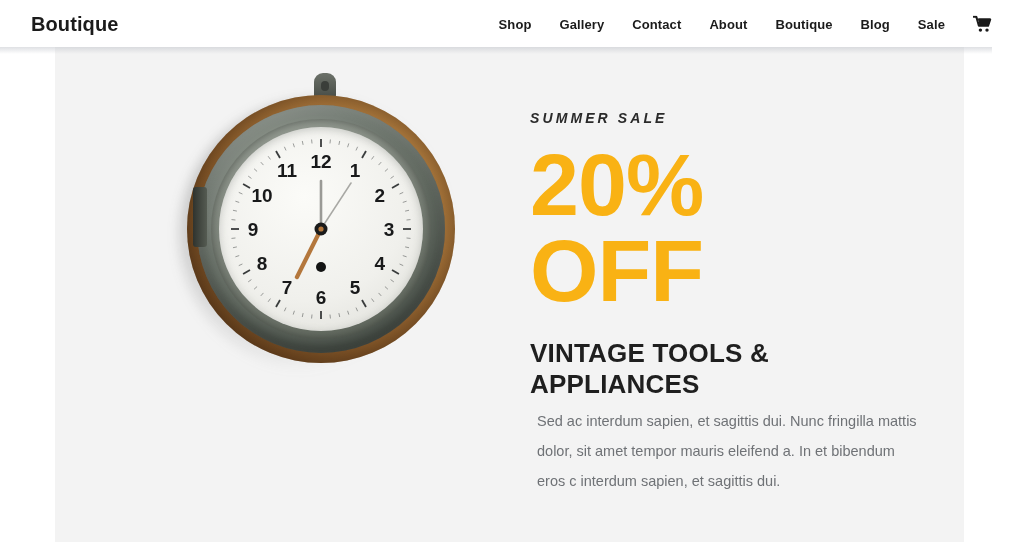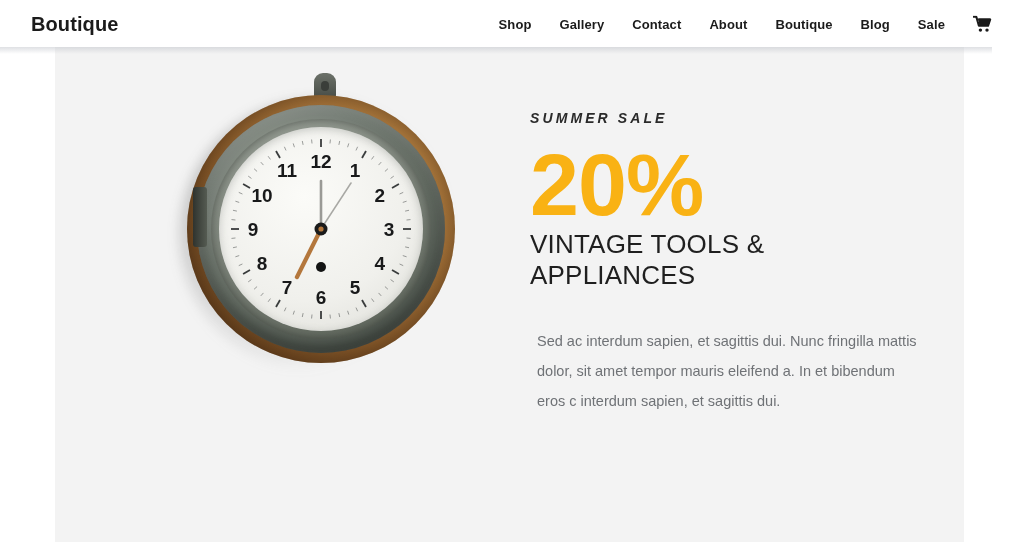--- a/index.html
+++ b/index.html
@@ -188,24 +188,24 @@
     line-height:0.96;
     font-weight:bold;
     color:#f9b214;
     letter-spacing:-1px;
   }
   #discount-percent { margin-bottom:2px; }
   #discount-off { margin-bottom:24px; }
   #hero-heading {
     font-size:26px;
     line-height:1.18;
-    font-weight:normal;
+    font-weight:bold;
     color:#1f1f1f;
     letter-spacing:0.2px;
-    margin-bottom:36px;
+    margin-bottom:8px;
     max-width:300px;
   }
   #hero-paragraph {
     font-size:14.5px;
     line-height:2.06;
     color:#6f7276;
     max-width:390px;
     margin-left:7px;
   }
 </style>
@@ -335,18 +335,19 @@
           <line x1="102" y1="102" x2="132" y2="56" stroke="#a8a8a4" stroke-width="1.5" stroke-linecap="round"></line>
           <circle cx="102" cy="102" r="6.5" fill="#1a1b1b"></circle>
           <circle cx="102" cy="102" r="2.6" fill="#b4773c"></circle>
         </svg>
       </div>
     </figure>
 
     <div id="hero-copy">
       <div id="eyebrow">SUMMER SALE</div>
       <div class="discount-line" id="discount-percent">20%</div>
+      <div class="discount-line" id="discount-off">OFF</div>
       <h2 id="hero-heading">VINTAGE TOOLS &amp; APPLIANCES</h2>
       <p id="hero-paragraph">Sed ac interdum sapien, et sagittis dui. Nunc fringilla mattis dolor, sit amet tempor mauris eleifend a. In et bibendum eros c interdum sapien, et sagittis dui.</p>
     </div>
 
   </section>
 </div>
 
 </body></html>

